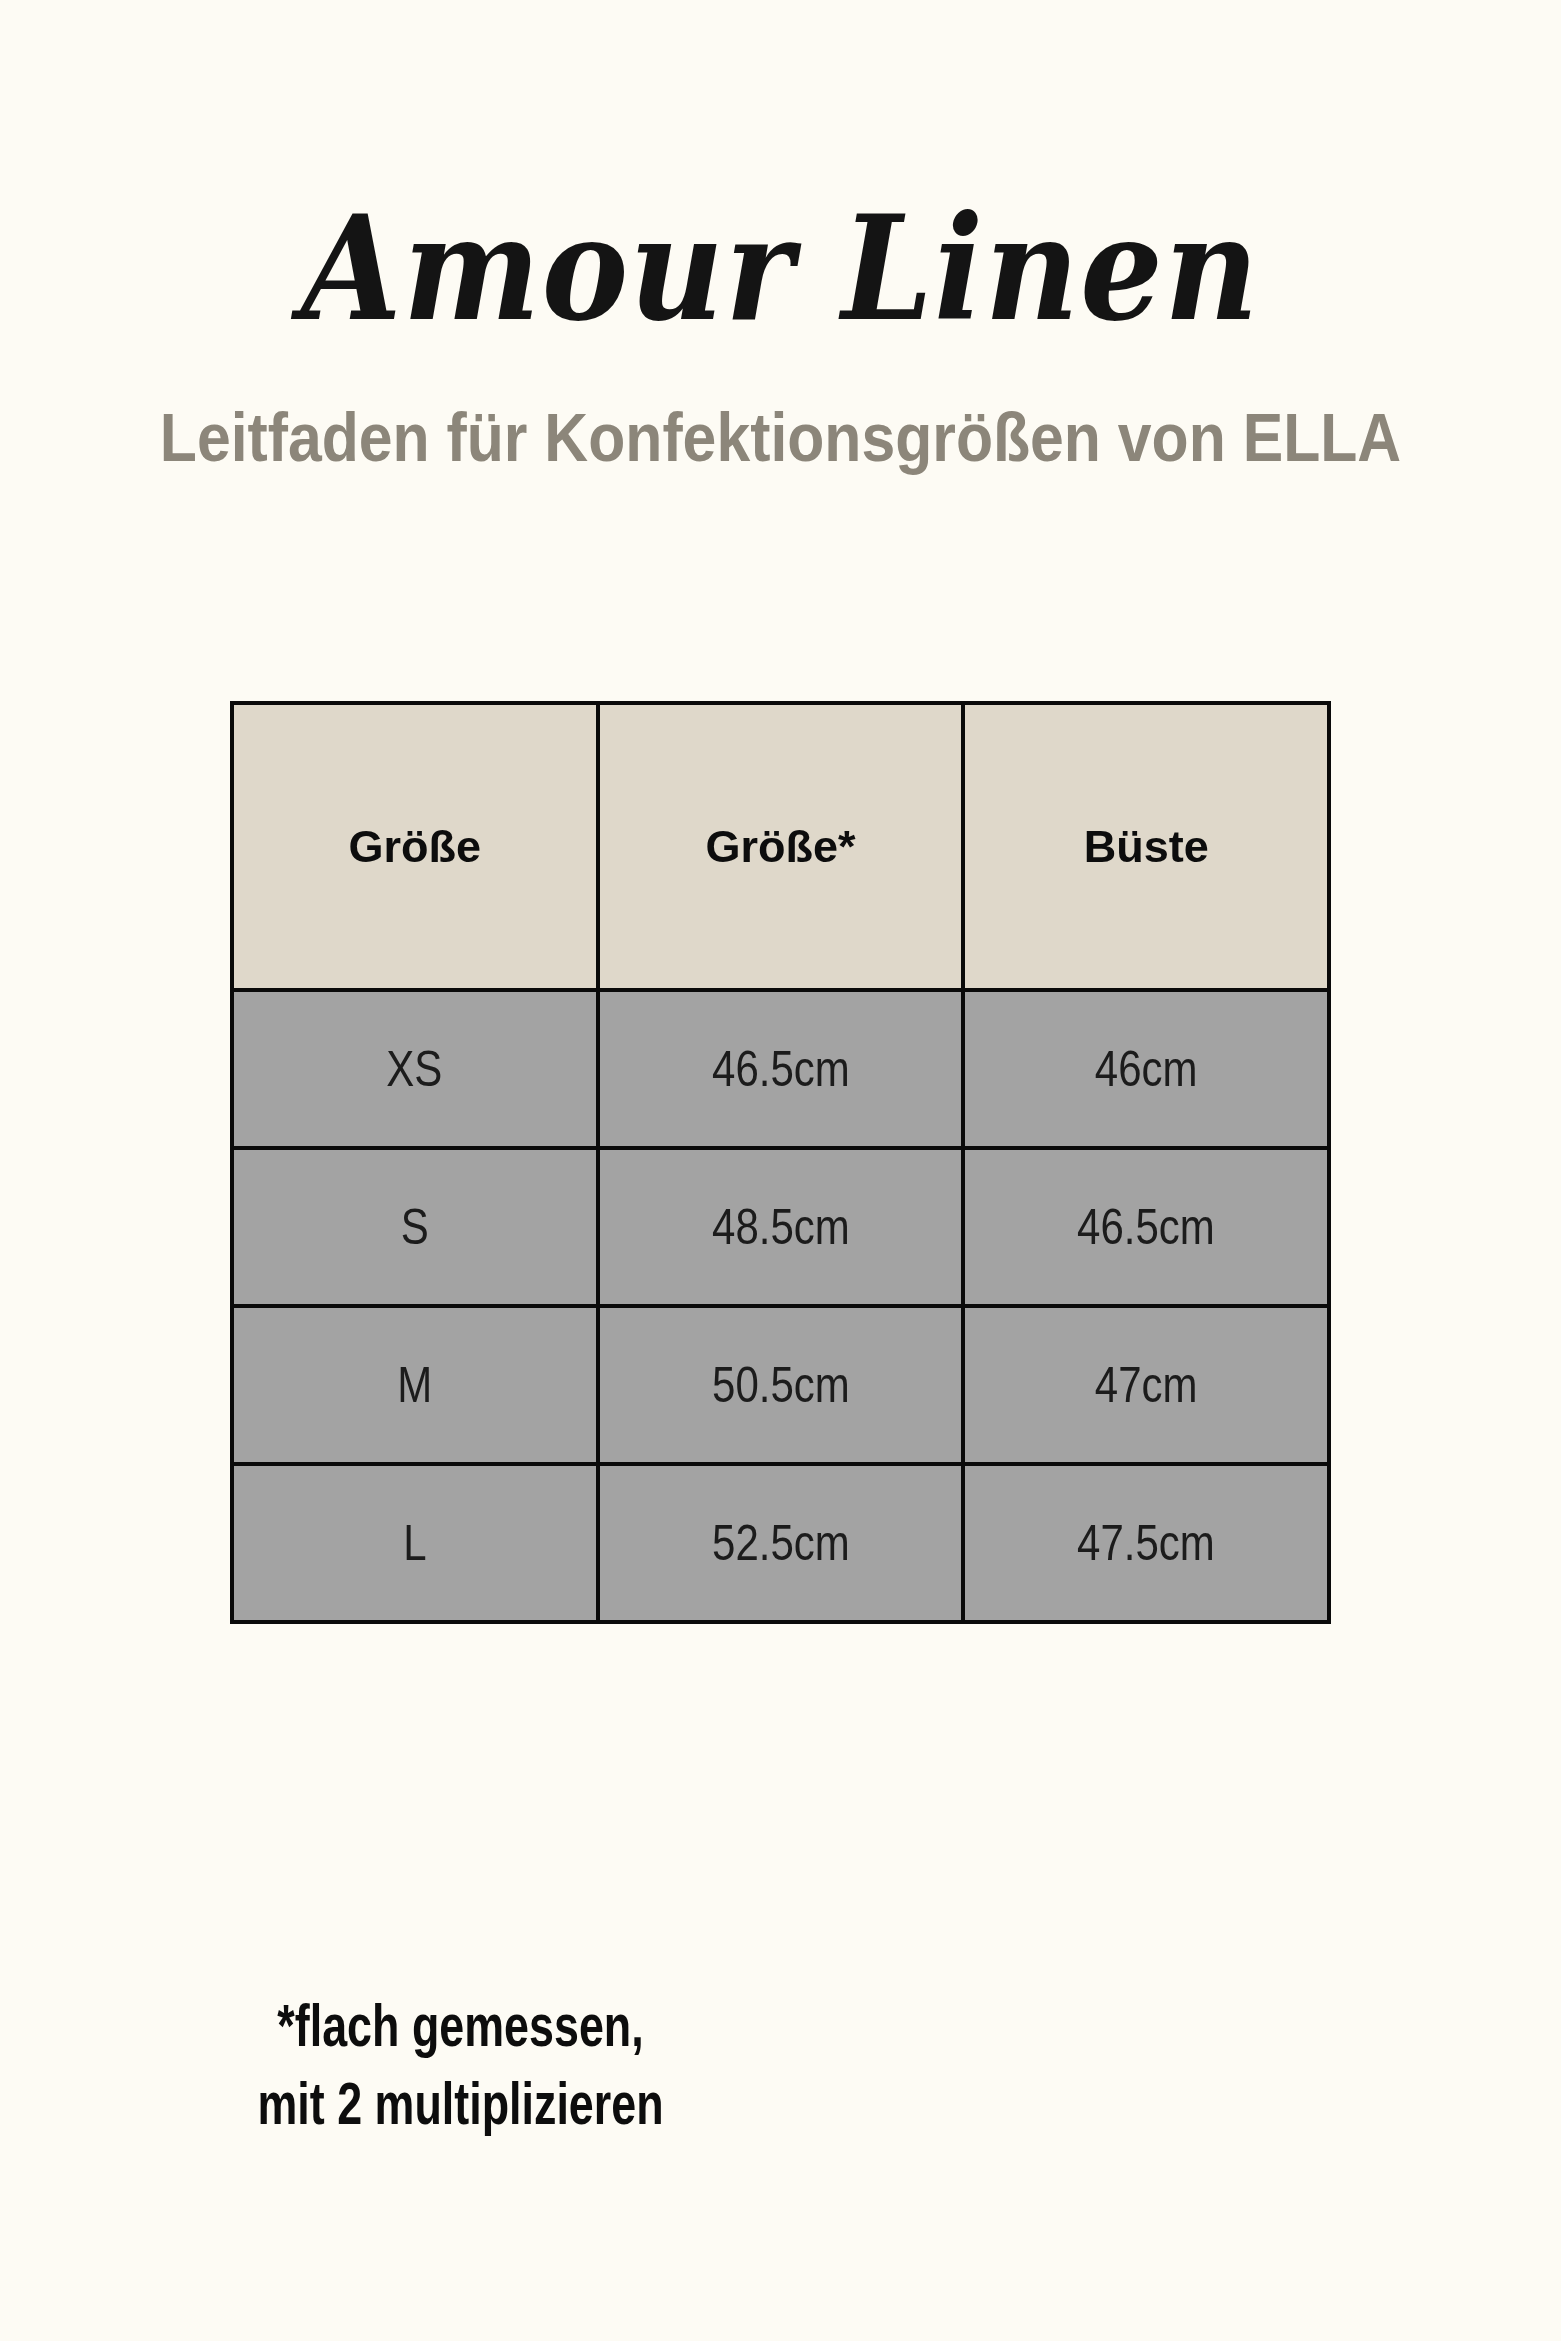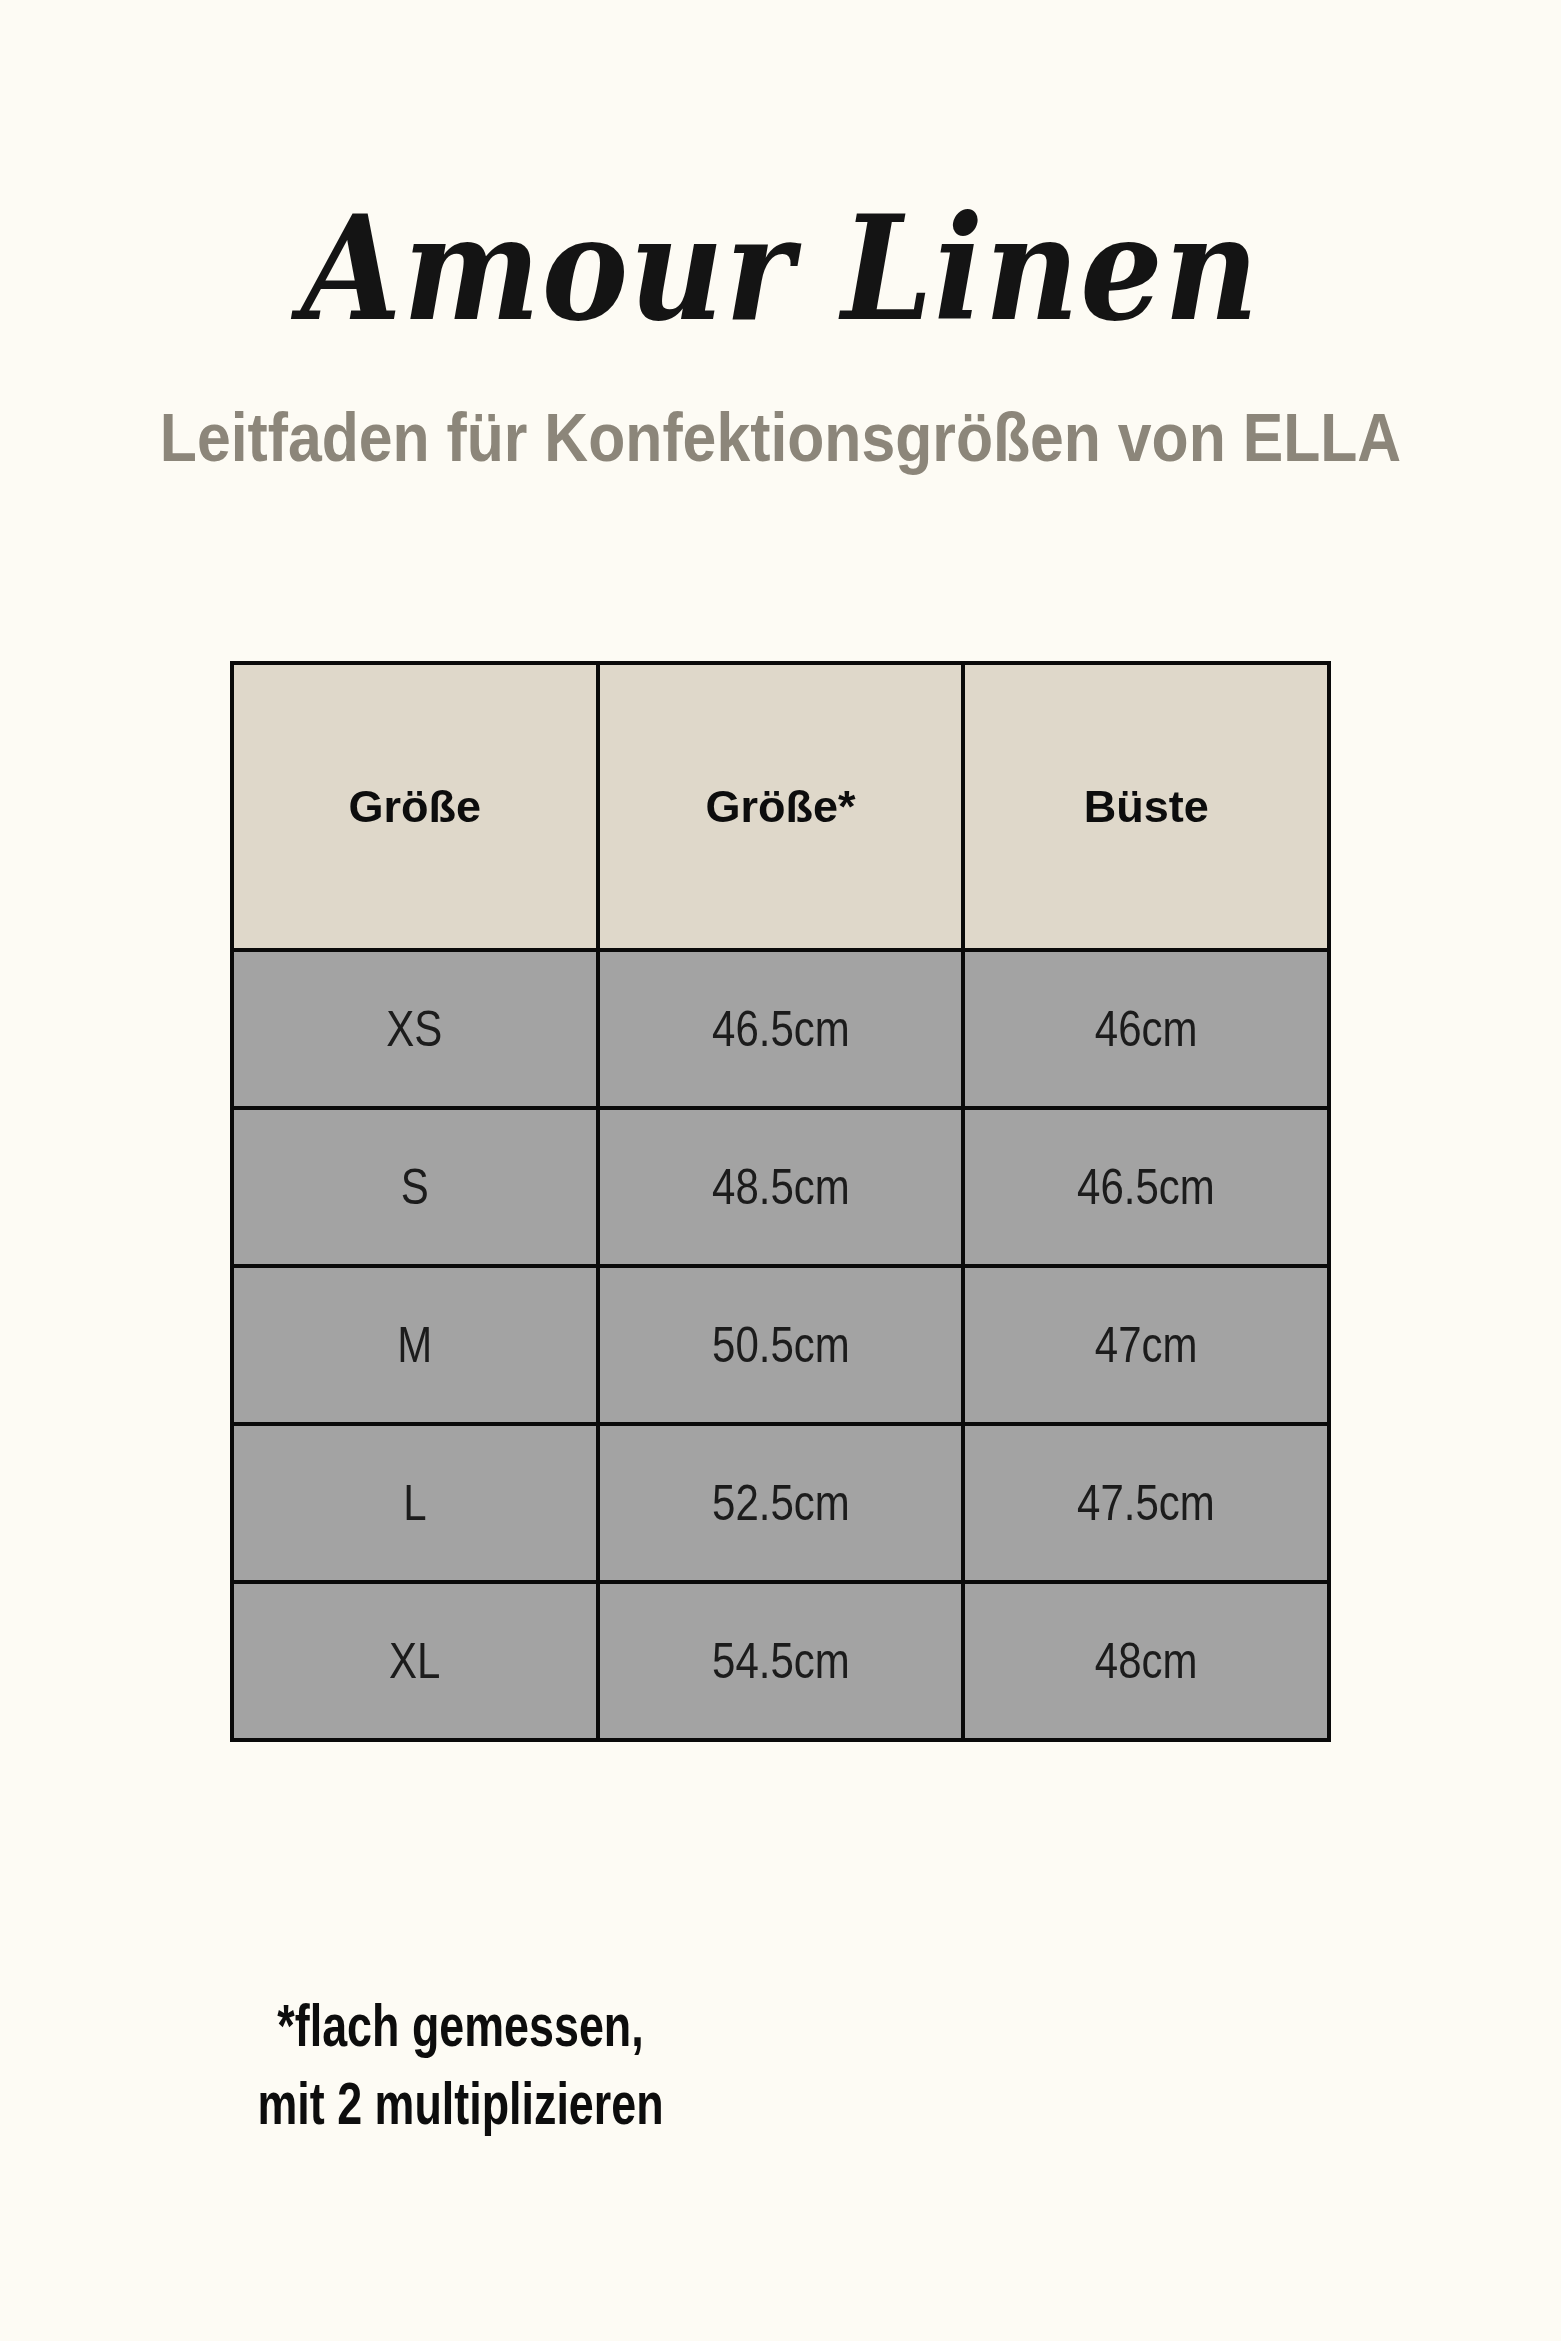--- a/index.html
+++ b/index.html
@@ -48,21 +48,21 @@
     line-height: 1;
     color: #8c867a;
     transform: scaleX(0.88);
     transform-origin: center;
     white-space: nowrap;
   }
   
   table.size-table {
     position: absolute;
     left: 230px;
-    top: 661px;
+    top: 701px;
     width: 1101px;
     border-collapse: collapse;
     table-layout: fixed;
   }
   .size-table th,
   .size-table td {
     border: 4.7px solid #0a0a0a;
     text-align: center;
     vertical-align: middle;
     padding: 0;
@@ -134,25 +134,20 @@
       <tr>
         <td><span class="val">M</span></td>
         <td><span class="val">50.5cm</span></td>
         <td><span class="val">47cm</span></td>
       </tr>
       <tr>
         <td><span class="val">L</span></td>
         <td><span class="val">52.5cm</span></td>
         <td><span class="val">47.5cm</span></td>
       </tr>
-      <tr>
-        <td><span class="val">XL</span></td>
-        <td><span class="val">54.5cm</span></td>
-        <td><span class="val">48cm</span></td>
-      </tr>
     </tbody>
   </table>
 
   <div class="footnote">
     <div>*flach gemessen,</div>
     <div>mit 2 multiplizieren</div>
   </div>
 
 </div>
 

